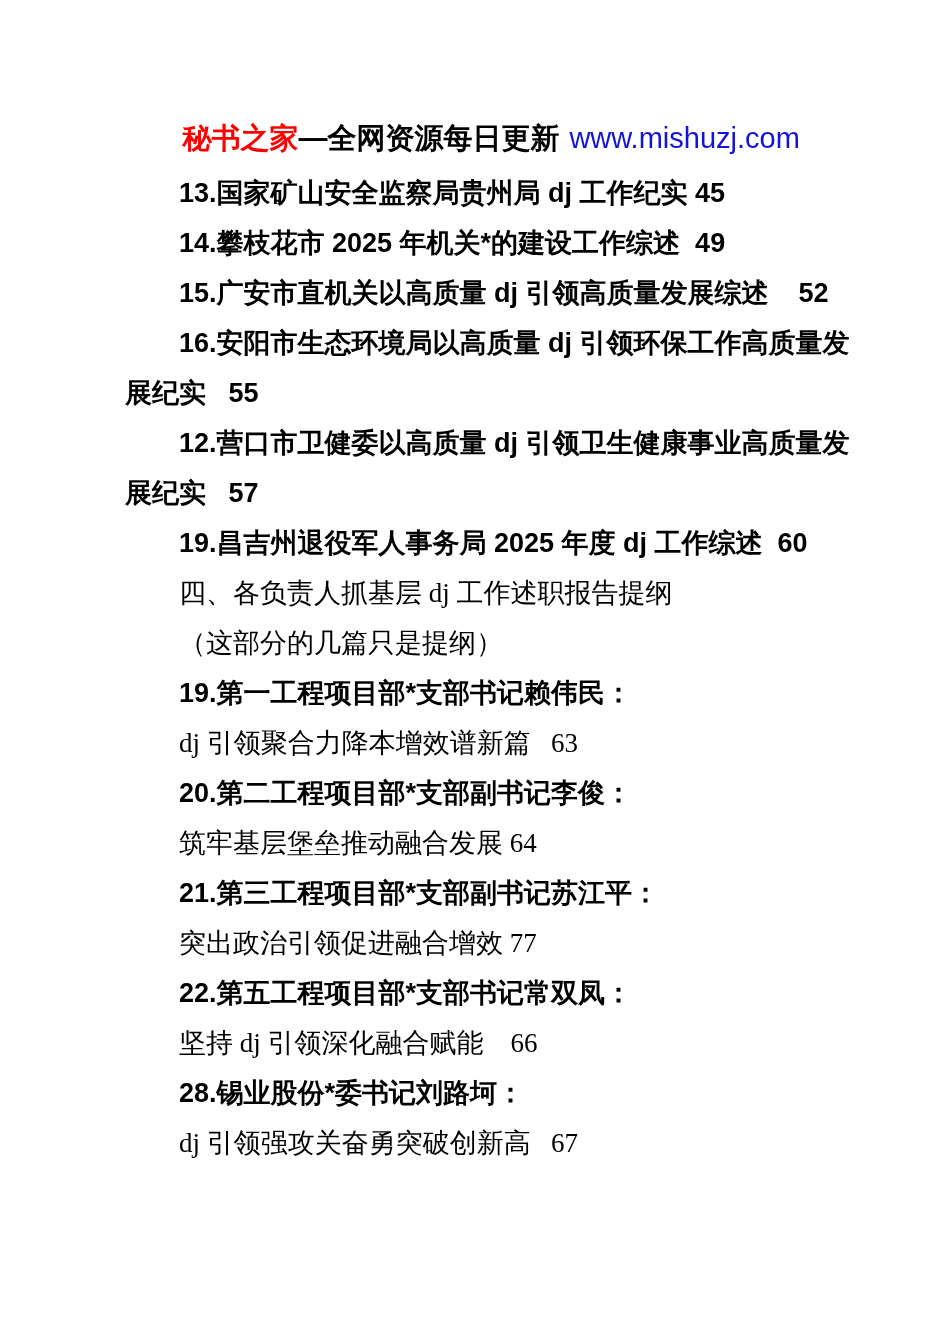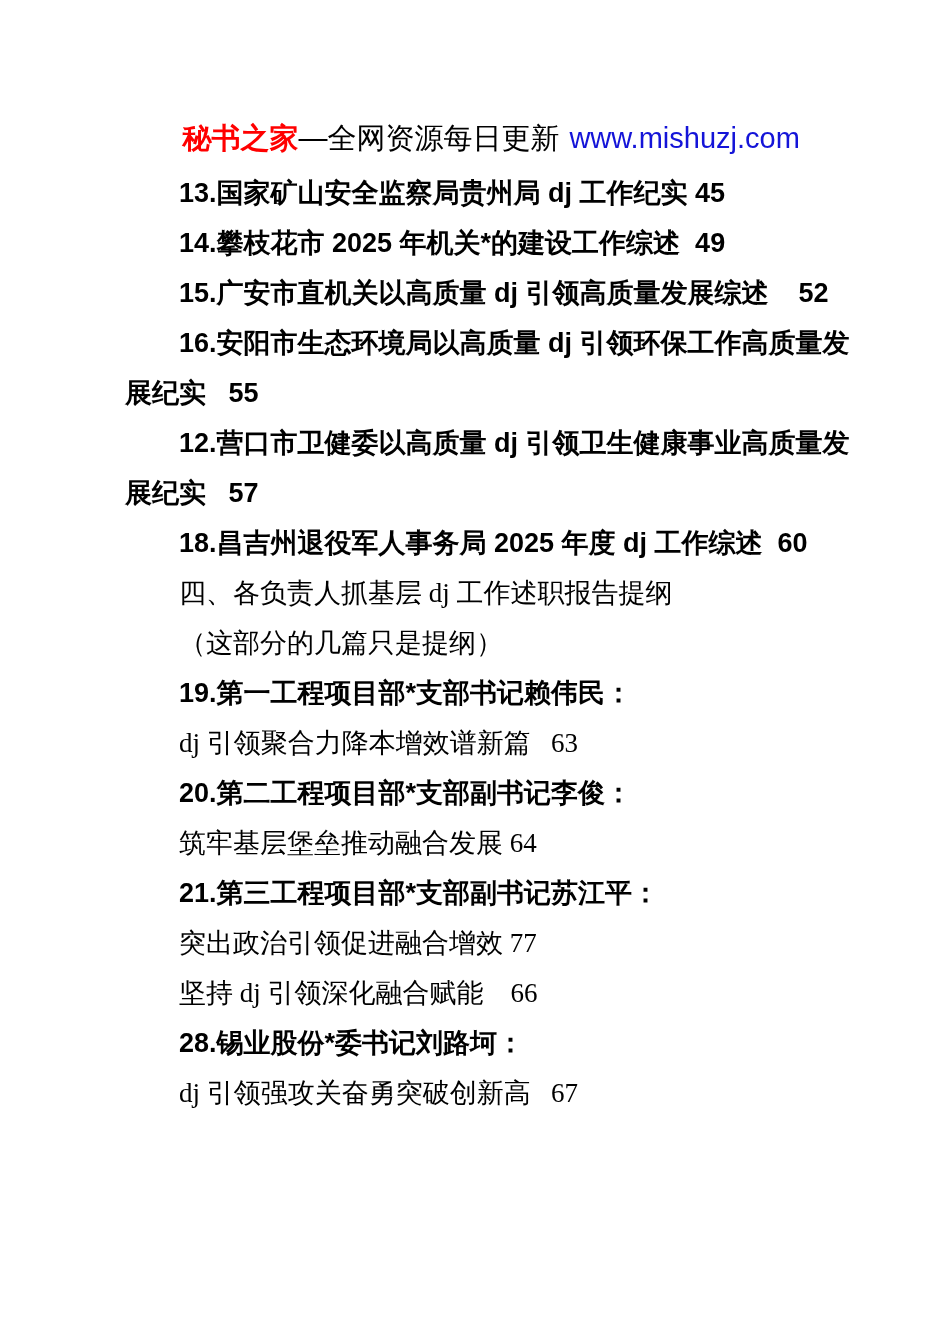--- a/index.html
+++ b/index.html
@@ -31,21 +31,21 @@
     font-size:29px;
     line-height:36px;
     white-space:pre;
   }
   .site-header .brand{
     color:var(--brand-color);
     font-weight:bold;
   }
   .site-header .tagline{
     color:var(--text-color);
-    font-weight:normal;
+    font-weight:bold;
     text-align:right;
   }
   .site-header .url{
     color:var(--url-color);
     text-decoration:none;
     margin-left:10px;
   }
   .toc{
     position:absolute;
     top:168px;
@@ -92,21 +92,21 @@
       </div>
       <div class="toc-entry entry-bold">
         <div class="toc-line first">16.安阳市生态环境局以高质量 dj 引领环保工作高质量发</div>
         <div class="toc-line">展纪实   55</div>
       </div>
       <div class="toc-entry entry-bold">
         <div class="toc-line first">12.营口市卫健委以高质量 dj 引领卫生健康事业高质量发</div>
         <div class="toc-line">展纪实   57</div>
       </div>
       <div class="toc-entry entry-bold">
-        <div class="toc-line first">18.昌吉州退役军人事务局 2025 年度 dj 工作综述  60</div>
+        <div class="toc-line first">19.昌吉州退役军人事务局 2025 年度 dj 工作综述  60</div>
       </div>
       <div class="toc-entry entry-regular">
         <div class="toc-line first">四、各负责人抓基层 dj 工作述职报告提纲</div>
       </div>
       <div class="toc-entry entry-regular">
         <div class="toc-line first">（这部分的几篇只是提纲）</div>
       </div>
       <div class="toc-entry entry-bold">
         <div class="toc-line first">19.第一工程项目部*支部书记赖伟民：</div>
       </div>
@@ -118,20 +118,23 @@
       </div>
       <div class="toc-entry entry-regular">
         <div class="toc-line first">筑牢基层堡垒推动融合发展 64</div>
       </div>
       <div class="toc-entry entry-bold">
         <div class="toc-line first">21.第三工程项目部*支部副书记苏江平：</div>
       </div>
       <div class="toc-entry entry-regular">
         <div class="toc-line first">突出政治引领促进融合增效 77</div>
       </div>
+      <div class="toc-entry entry-bold">
+        <div class="toc-line first">22.第五工程项目部*支部书记常双凤：</div>
+      </div>
       <div class="toc-entry entry-regular">
         <div class="toc-line first">坚持 dj 引领深化融合赋能    66</div>
       </div>
       <div class="toc-entry entry-bold">
         <div class="toc-line first">28.锡业股份*委书记刘路坷：</div>
       </div>
       <div class="toc-entry entry-regular">
         <div class="toc-line first">dj 引领强攻关奋勇突破创新高   67</div>
       </div>
     </div>

